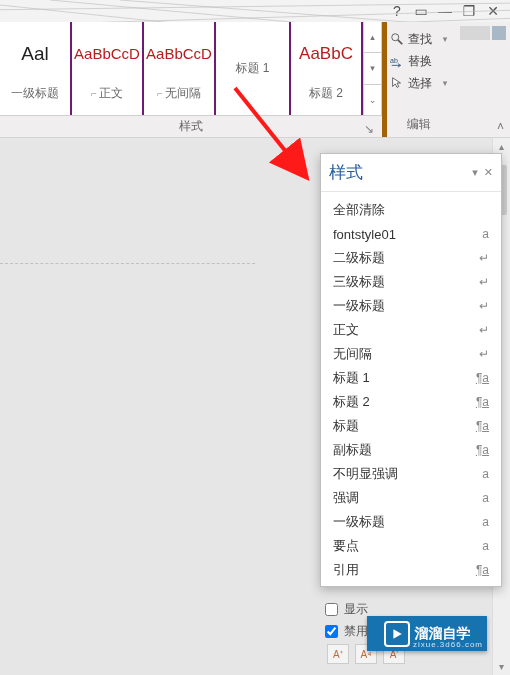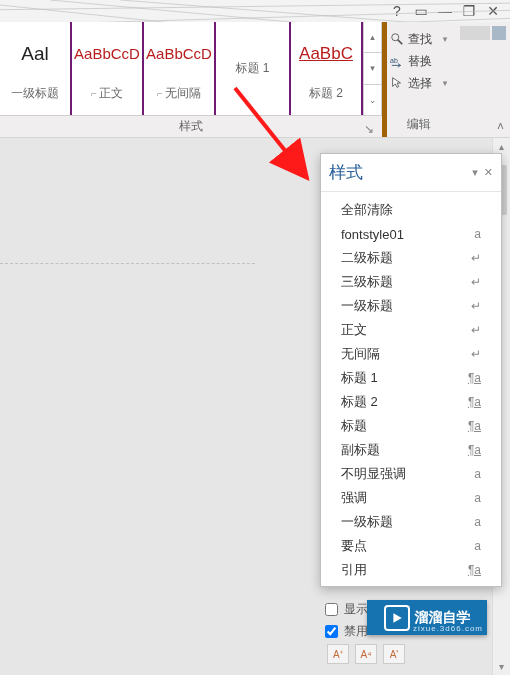--- a/index.html
+++ b/index.html
@@ -172,21 +172,21 @@
     box-shadow:0 3px 10px rgba(0,0,0,.25);
     display:flex;flex-direction:column;
   }
   .sp-head{
     height:37px;display:flex;align-items:center;
     padding:0 8px;
     border-bottom:1px solid #e5e5e5;
   }
   .sp-title{font-size:17px;color:#2a6099;flex:1;}
   .sp-headbtn{font-size:11px;color:#888;margin-left:6px;cursor:default;}
-  .sp-list{flex:1;overflow:hidden;padding:6px 8px;}
+  .sp-list{flex:1;overflow:hidden;padding:6px 0;}
   .sp-item{
     height:24px;display:flex;align-items:center;
     padding:0 12px;font-size:13px;color:#333;cursor:default;
   }
   .sp-mark{margin-left:auto;color:#8a8a8a;font-size:12px;}
   .sp-mark.ul{text-decoration:underline;}
 
   
   .pane-opts{
     position:absolute;
@@ -202,21 +202,21 @@
     width:20px;height:18px;border:1px solid #ccc;background:#f4f4f4;
     font-size:10px;display:flex;align-items:center;justify-content:center;color:#c26b3a;
   }
 
   
   .arrow-overlay{position:absolute;top:80px;left:225px;width:110px;height:120px;pointer-events:none;}
 
   
   .logo-overlay{
     position:absolute;
-    left:367px; top:600px;
+    left:367px; top:616px;
     width:120px;height:35px;
     background:#1773b0;
     display:flex;align-items:center;justify-content:center;gap:5px;
     box-shadow:0 2px 4px rgba(0,0,0,.3);
   }
   .logo-overlay .play{
     width:22px;height:22px;border:2px solid #fff;border-radius:4px;
     display:flex;align-items:center;justify-content:center;
   }
   .logo-overlay .play svg{fill:#fff;}
@@ -264,21 +264,21 @@
         <div class="style-preview">AaBbCcD</div>
         <div class="style-label">
               <span class="corner">⌐</span>
               <span>无间隔</span>
             </div>
       </div>
       <div class="style-tile wide">
         <div class="style-label">标题 1</div>
       </div>
       <div class="style-tile">
-        <div class="style-preview" style="font-size:17px;text-decoration:underline;">AaBbC</div>
+        <div class="style-preview" style="font-size:17px;">AaBbC</div>
         <div class="style-label">标题 2</div>
       </div>
       <div class="gallery-spin">
         <div>▴</div>
         <div>▾</div>
         <div>⌄</div>
       </div>
     </div>
     <div class="group-label">
       <span>样式</span>

